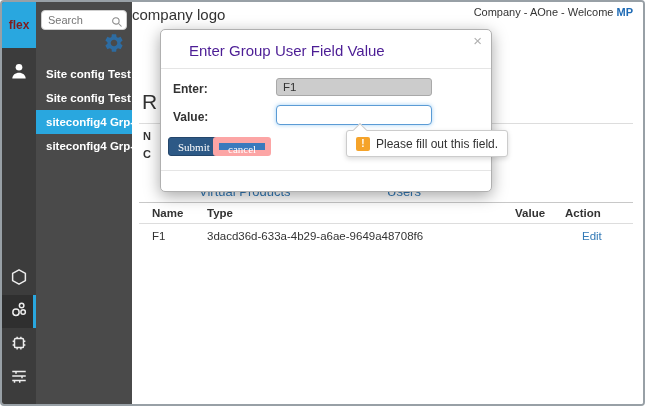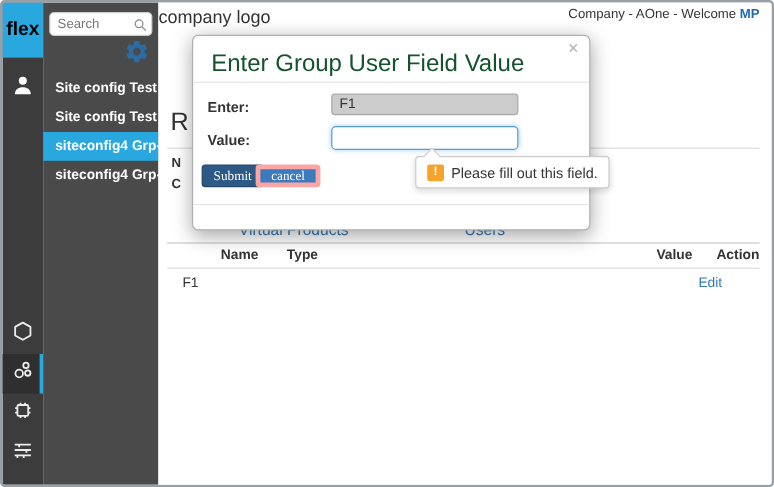--- a/index.html
+++ b/index.html
@@ -5,23 +5,23 @@
   * { margin:0; padding:0; box-sizing:border-box; }
   html,body { background:#fff; }
   body { font-family:"Liberation Sans", sans-serif; }
   .screen {
     position:relative; width:645px; height:406px;
     border:2px solid #98a0a6; border-radius:4px; overflow:hidden; background:#fff;
   }
   
   .rail { position:absolute; left:0; top:0; bottom:0; width:34px; background:#3c3c3c; }
   .rail-logo {
-    width:34px; height:46px; background:#29a7df; color:#000000;
+    width:34px; height:46px; background:#29a7df; color:#7f1d1d;
     display:flex; align-items:center; justify-content:center;
-    font-size:16px; font-weight:bold;
+    font-size:12px; font-weight:bold;
   }
   .rail-user { width:34px; height:34px; display:flex; align-items:center; justify-content:center; margin-top:8px; }
   .rail-bottom { position:absolute; bottom:10px; left:0; width:34px; }
   .rail-item { width:34px; height:33px; display:flex; align-items:center; justify-content:center; position:relative; }
   .rail-item.active { background:#2f2f2f; }
   .rail-item.active::after { content:""; position:absolute; right:0; top:0; bottom:0; width:3px; background:#29a7df; }
   
   .sidebar { position:absolute; left:34px; top:0; bottom:0; width:96px; background:#4a4a4a; }
   .search-wrap { position:relative; margin:8px 5px 0 5px; }
   .search-wrap input {
@@ -49,46 +49,46 @@
   .tab-link { position:absolute; top:182px; font-size:13px; color:#337ab7; cursor:pointer; }
   .tab-virtual { left:67px; } .tab-users { left:255px; }
   .userfields-btn {
     position:absolute; left:358px; top:167px; width:145px; height:29px;
     background:#2e75b5; color:#fff; font-size:13px; border:none; border-radius:3px;
     display:flex; align-items:center; justify-content:center; cursor:pointer;
     font-family:"Liberation Sans", sans-serif;
   }
   .thead-top { position:absolute; left:7px; right:10px; top:200px; border-top:1px solid #c8c8c8; }
   .thead-bottom { position:absolute; left:7px; right:10px; top:221px; border-top:1px solid #ddd; }
-  .th { position:absolute; top:205px; font-size:11.5px; font-weight:bold; color:#333;margin-left:32px; }
+  .th { position:absolute; top:205px; font-size:11.5px; font-weight:bold; color:#333; }
   .td { position:absolute; top:228px; font-size:11.5px; color:#333; }
   .col-name { left:20px; } .col-type { left:75px; } .col-value { left:383px; } .col-action { left:433px; }
   .cell-action { left:450px; color:#337ab7; cursor:pointer; }
   
   .modal {
     position:absolute; left:158px; top:27px; width:332px; height:163px;
     background:#fff; border:1px solid #b0b0b0; border-radius:5px;
     box-shadow:0 4px 16px rgba(0,0,0,0.35); z-index:10;
   }
-  .modal-title { position:absolute; left:15px; top:12px; font-size:20px; color:#14532d; }
+  .modal-title { position:absolute; left:28px; top:12px; font-size:15px; color:#4c1d95; }
   .modal-close { position:absolute; right:9px; top:2px; font-size:15px; color:#b0b0b0; cursor:pointer; }
   .modal-hdr-line { position:absolute; left:0; right:0; top:38px; border-top:1px solid #e5e5e5; }
   .fld-label { position:absolute; left:12px; font-size:12px; font-weight:bold; color:#333; }
   .lbl-name { top:52px; } .lbl-value { top:80px; }
   .fld-input {
     position:absolute; left:115px; width:156px; font-size:11.5px; padding:0 6px;
     font-family:"Liberation Sans", sans-serif; outline:none;
   }
   .inp-name { top:48px; height:18px; background:#ccc; border:1px solid #a9a9a9; border-radius:3px; color:#333; }
   .inp-value { top:75px; height:20px; background:#fff; border:1px solid #5b9bd5; border-radius:4px;
                box-shadow:0 0 4px rgba(82,168,236,0.55); }
   .btn { position:absolute; top:107px; height:19px; font-size:11px; color:#fff; border-radius:3px;
          padding:0 9px; cursor:pointer; font-family:Liberation Serif, serif; }
   .btn-submit { left:7px; background:#2d5986; border:1px solid #24466b; }
-  .btn-cancel { left:52px; background:#3a7abd; border:4px solid #fca5a5; }
+  .btn-cancel { left:52px; background:#3a7abd; border:6px solid #fca5a5; }
   .modal-ftr-line { position:absolute; left:0; right:0; top:140px; border-top:1px solid #e5e5e5; }
   .tooltip {
     position:absolute; left:185px; top:100px; height:27px;
     background:#fff; border:1px solid #ccc; border-radius:3px;
     box-shadow:0 2px 5px rgba(0,0,0,0.15);
     display:flex; align-items:center; gap:6px; padding:0 9px; white-space:nowrap;
   }
   .tooltip-caret {
     position:absolute; left:8px; top:-6px; width:10px; height:10px; background:#fff;
     border-left:1px solid #ccc; border-top:1px solid #ccc; transform:rotate(45deg);
@@ -191,20 +191,21 @@
     <div class="tab-link tab-users">Users</div>
 
     <div class="thead-top"></div>
     <span class="th col-name">Name</span>
     <span class="th col-type">Type</span>
     <span class="th col-value">Value</span>
     <span class="th col-action">Action</span>
     <div class="thead-bottom"></div>
 
     <span class="td col-name">F1</span>
+    <span class="td col-type">3dacd36d-633a-4b29-a6ae-9649a48708f6</span>
     <span class="td col-value"></span>
     <span class="td cell-action">Edit</span>
   </div>
 
   <div class="modal">
     <div class="modal-title">Enter Group User Field Value</div>
     <div class="modal-close">×</div>
     <div class="modal-hdr-line"></div>
 
     <div class="fld-label lbl-name">Enter:</div>

